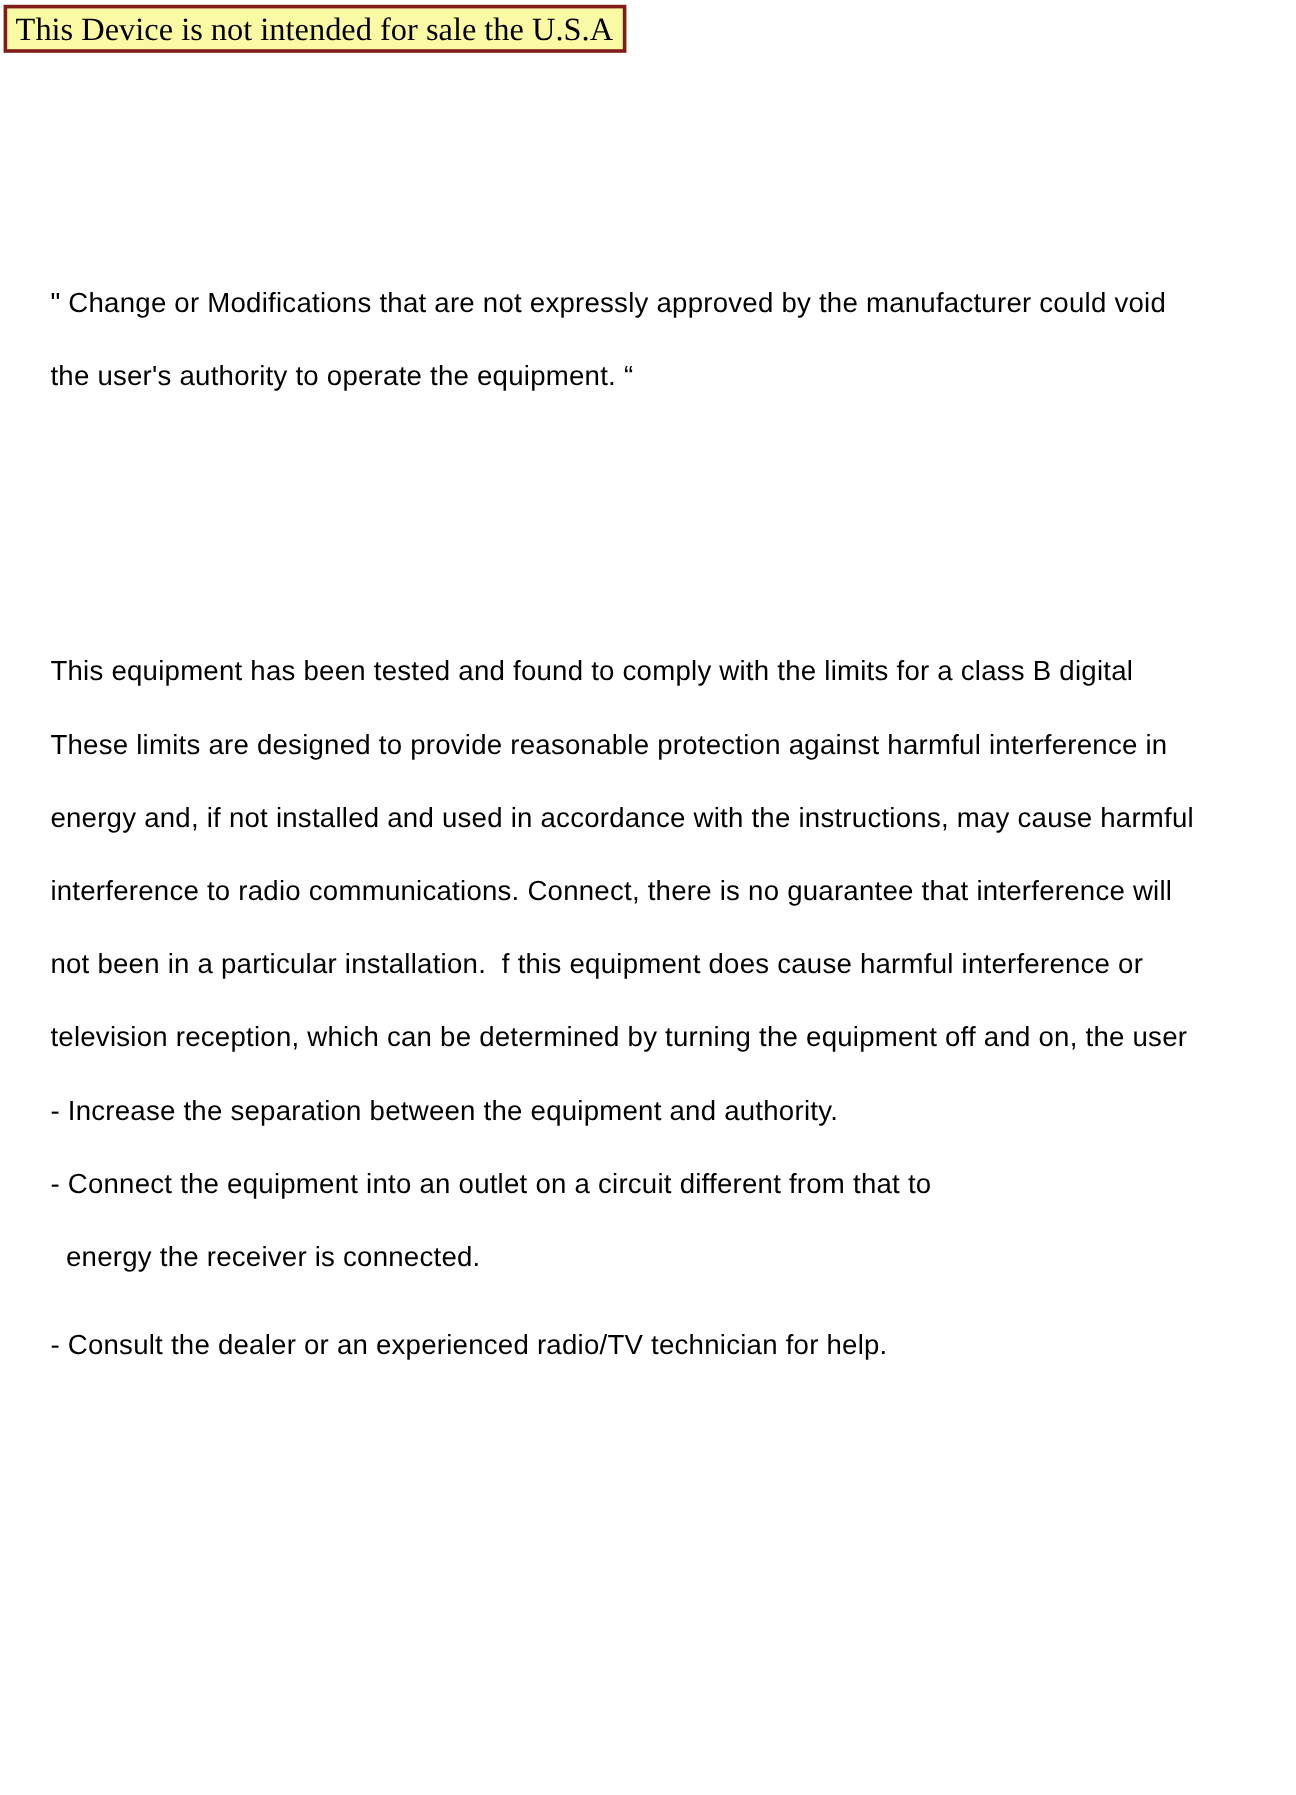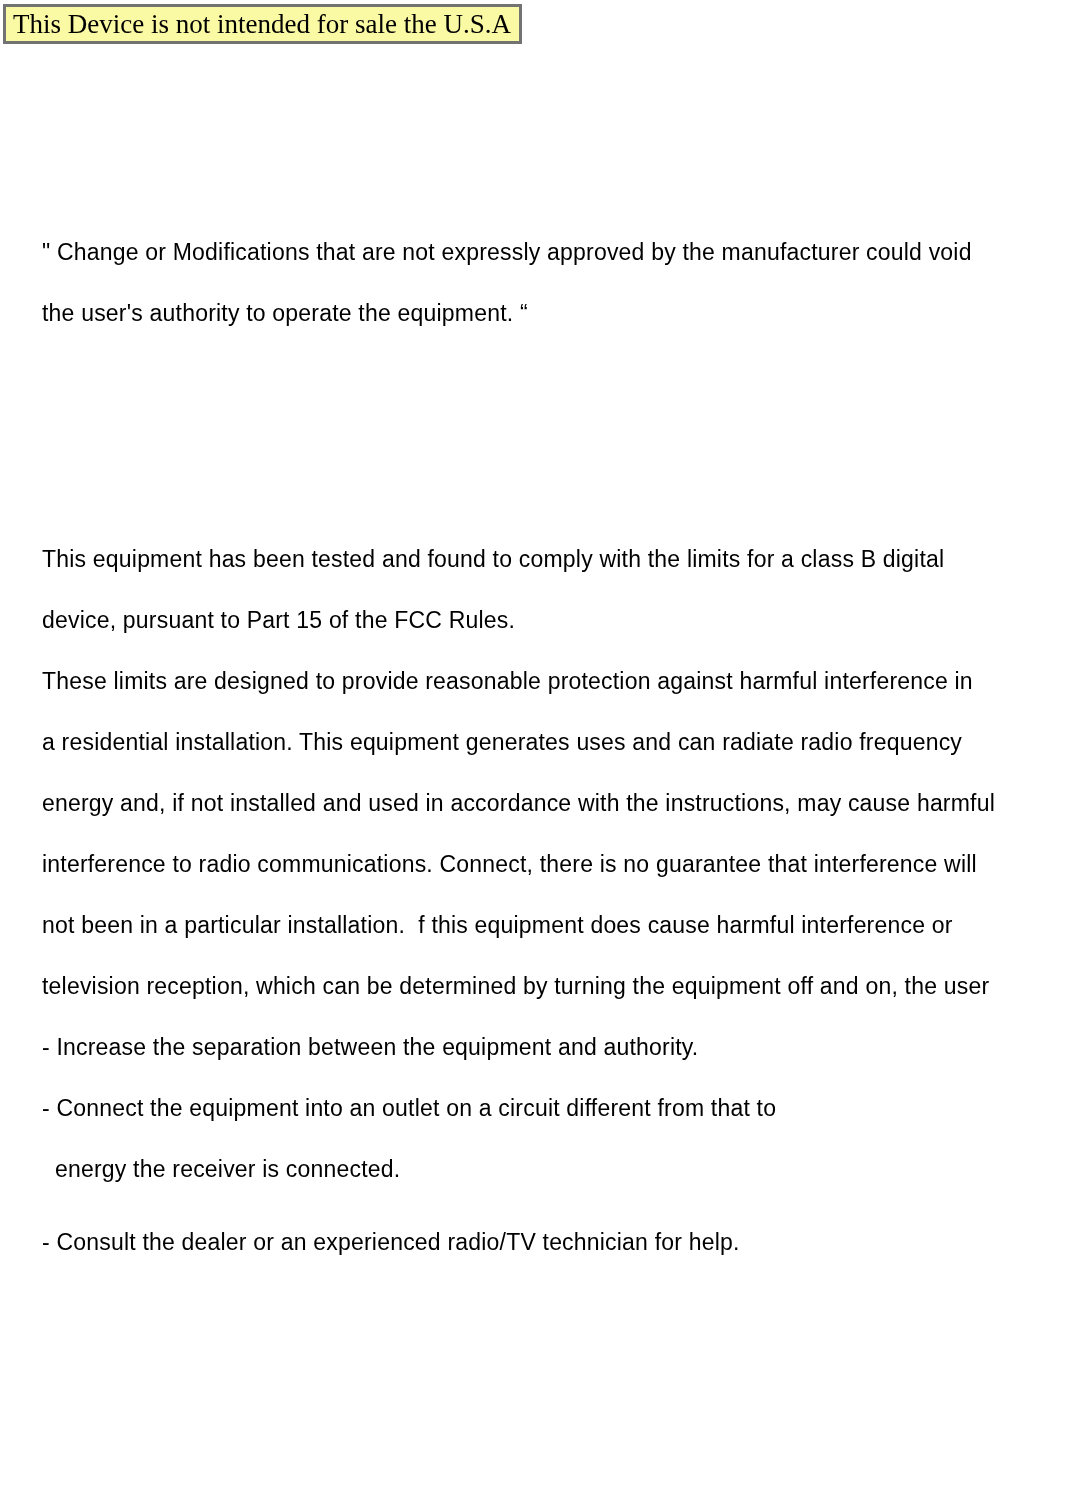--- a/index.html
+++ b/index.html
@@ -10,21 +10,21 @@
     background: #ffffff;
     color: #000000;
     font-family: "Liberation Sans", sans-serif;
     overflow: hidden;
   }
   .banner {
     position: absolute;
     left: 3px;
     top: 4px;
     background: #faf9a4;
-    border: 3px solid #737373;
+    border: 3px solid #7f1d1d;
     font-family: "Liberation Serif", serif;
     font-size: 27px;
     line-height: 34px;
     padding: 0 8px 0 7px;
     white-space: pre;
   }
   .textblock {
     position: absolute;
     left: 42px;
     width: 1000px;
@@ -45,23 +45,21 @@
 
   <div class="banner">This Device is not intended for sale the U.S.A</div>
 
   <div class="textblock warning-block">
     <div class="line">" Change or Modifications that are not expressly approved by the manufacturer could void</div>
     <div class="line">the user's authority to operate the equipment. “</div>
   </div>
 
   <div class="textblock fcc-block">
     <div class="line">This equipment has been tested and found to comply with the limits for a class B digital</div>
-    <div class="line">device, pursuant to Part 15 of the FCC Rules.</div>
     <div class="line">These limits are designed to provide reasonable protection against harmful interference in</div>
-    <div class="line">a residential installation. This equipment generates uses and can radiate radio frequency</div>
     <div class="line">energy and, if not installed and used in accordance with the instructions, may cause harmful</div>
     <div class="line">interference to radio communications. Connect, there is no guarantee that interference will</div>
     <div class="line">not been in a particular installation.  f this equipment does cause harmful interference or</div>
     <div class="line">television reception, which can be determined by turning the equipment off and on, the user</div>
     <div class="line">- Increase the separation between the equipment and authority.</div>
     <div class="line">- Connect the equipment into an outlet on a circuit different from that to</div>
     <div class="line indented">energy the receiver is connected.</div>
     <div class="line m-last">- Consult the dealer or an experienced radio/TV technician for help.</div>
   </div>
 

